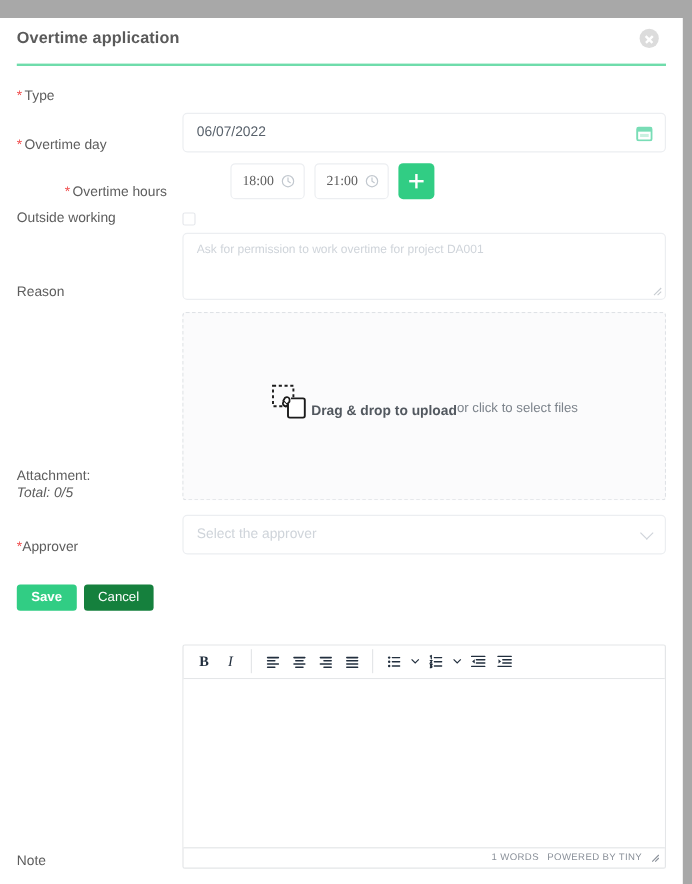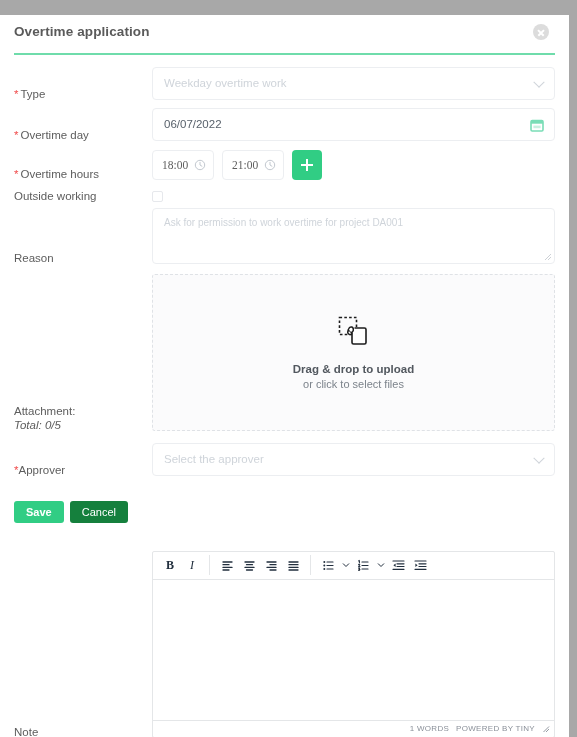--- a/index.html
+++ b/index.html
@@ -165,21 +165,21 @@
     width: 9px; height: 9px;
   }
 
   
   .dropzone {
     height: 157px;
     border: 1.4px dashed #dfe2e6;
     border-radius: 3px;
     background: #fbfbfc;
     display: flex;
-    flex-direction: column;
+    flex-direction: row;
     align-items: center;
     justify-content: center;
   }
   .dz-primary {
     font-size: 11.5px; font-weight: bold; color: #52585f;
     margin-top: 10px;
   }
   .dz-secondary { font-size: 11px; color: #7c838b; margin-top: 3px; }
 
   
@@ -244,26 +244,20 @@
     <div class="modal-title">Overtime application</div>
     <div class="close-btn"></div>
   </div>
   <div class="header-rule"></div>
 
   <div class="form-body">
 
     <div class="row" style="margin-top:12px;">
       <div class="label-col">
         <span class="req">*</span><span>Type</span>
-      </div>
-      <div class="field-col">
-        <div class="select-box">
-          <span class="placeholder">Weekday overtime work</span>
-          <span class="chevron"></span>
-        </div>
       </div>
     </div>
 
     <div class="row" style="margin-top:8px;">
       <div class="label-col">
         <span class="req">*</span><span>Overtime day</span>
       </div>
       <div class="field-col">
         <div class="text-input">
           <span class="value-text">06/07/2022</span>
@@ -271,21 +265,21 @@
             <svg width="14" height="14" viewBox="0 0 14 14">
               <rect x="1" y="2.5" width="12" height="10.5" rx="1.2" fill="none" stroke="#79ddb6" stroke-width="1.6"></rect>
               <rect x="1" y="2.5" width="12" height="3.2" fill="#79ddb6"></rect>
               <rect x="3.4" y="7.6" width="7.2" height="2.6" fill="#c9f0e0"></rect>
             </svg>
           </span>
         </div>
       </div>
     </div>
 
-    <div class="row" style="margin-top:9px;">
+    <div class="row" style="margin-top:9px;margin-left:40px;">
       <div class="label-col">
         <span class="req">*</span><span>Overtime hours</span>
       </div>
       <div class="field-col">
         <div class="time-wrap">
           <div class="time-input">
             <span>18:00</span>
             <span class="clock-icon">
               <svg width="12" height="12" viewBox="0 0 12 12">
                 <circle cx="6" cy="6" r="4.7" fill="none" stroke="#c2c8cf" stroke-width="1"></circle>

